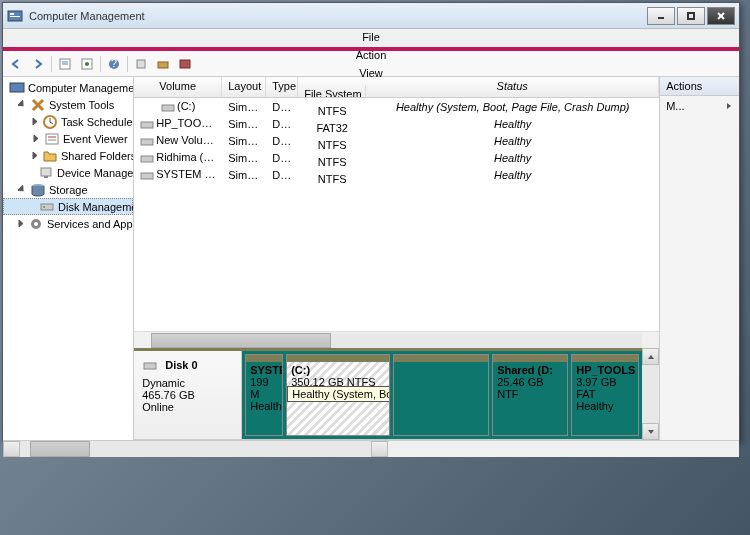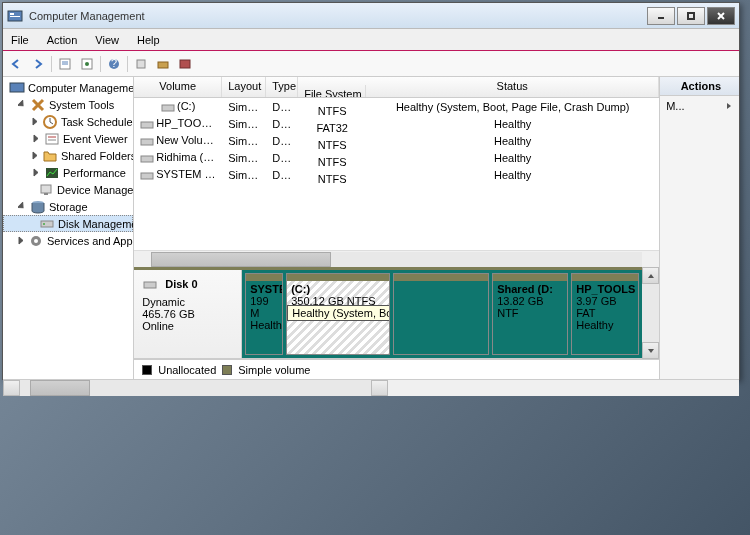--- a/index.html
+++ b/index.html
@@ -1,42 +1,42 @@
 <!DOCTYPE html>
 <html><head>
 <meta charset="utf-8">
 <style>
 * { box-sizing: border-box; margin: 0; padding: 0; font-family: "Segoe UI", Tahoma, sans-serif; font-size: 11px; }
 body { background: linear-gradient(135deg, #8899aa, #445566); width: 750px; height: 535px; overflow: hidden; }
-.window { position: absolute; left: 2px; top: 2px; width: 738px; height: 378px; background: #fff; border: 1px solid #555; box-shadow: 2px 2px 6px rgba(0,0,0,0.4); }
+.window { position: absolute; left: 2px; top: 2px; width: 738px; height: 439px; background: #fff; border: 1px solid #555; box-shadow: 2px 2px 6px rgba(0,0,0,0.4); }
 .titlebar { height: 26px; background: linear-gradient(#e8f0fa, #d0e0f0); display: flex; align-items: center; padding: 0 4px; border-bottom: 1px solid #bbb; }
 .titlebar .ticon { width: 16px; height: 16px; margin-right: 6px; }
 .titlebar .title { flex: 1; color: #333; }
 .winbtn { width: 28px; height: 18px; margin-left: 2px; background: linear-gradient(#f8f8f8,#d8d8d8); border: 1px solid #888; display: flex; align-items: center; justify-content: center; }
 .winbtn.close { background: linear-gradient(#666,#333); color: #fff; }
 .winbtn svg { stroke: #333; stroke-width: 2; }
 .winbtn.close svg { stroke: #fff; }
-.menubar { height: 22px; background: #f0f0f0; display: flex; align-items: center; padding: 0 0; gap: 2px; border-bottom: 1px solid #be185d; }
+.menubar { height: 22px; background: #f0f0f0; display: flex; align-items: center; padding: 0 16px; gap: 2px; border-bottom: 4px solid #be185d; flex-direction: column; }
 .menubar span { padding: 2px 8px; }
 .toolbar { height: 26px; background: #f8f8f8; display: flex; align-items: center; padding: 0 4px; gap: 4px; border-bottom: 1px solid #ccc; }
 .tbtn { width: 18px; height: 18px; display: flex; align-items: center; justify-content: center; border: 1px solid transparent; }
 .tsep { width: 1px; height: 16px; background: #ccc; }
 .content { display: flex; height: calc(100% - 74px); }
 .tree { width: 148px; border-right: 1px solid #ccc; overflow: hidden; background: #fff; padding: 2px 0; }
 .tree .node { display: flex; align-items: center; height: 17px; white-space: nowrap; padding-right: 4px; }
 .tree .node.sel { background: #d0e4f8; border: 1px dotted #888; }
 .exp { width: 11px; height: 11px; margin: 0 2px 0 4px; display: inline-flex; align-items: center; justify-content: center; cursor: pointer; }
 .exp svg { stroke: #555; fill: #555; }
 .ticon16 { width: 16px; height: 16px; margin-right: 3px; flex-shrink: 0; }
 .main { flex: 1; display: flex; flex-direction: column; }
 .gridhead { height: 21px; background: linear-gradient(#fdfdfd,#ececec); border-bottom: 1px solid #ccc; display: flex; }
 .gh { border-right: 1px solid #ddd; padding: 3px 6px; overflow: hidden; white-space: nowrap; }
 .gridrow { display: flex; height: 17px; align-items: center; }
 .gc { padding: 0 6px; overflow: hidden; white-space: nowrap; text-overflow: ellipsis; }
-.vol { width: 88px; } .lay { width: 44px; } .typ { width: 32px; } .fs { width: 68px; margin-top: 8px; } .st { flex: 1; }
+.vol { width: 88px; } .lay { width: 44px; } .typ { width: 32px; } .fs { width: 68px; margin-top: 8px; } .st { flex: 1; font-style: italic; }
 .gicon { width: 14px; height: 12px; margin-right: 2px; display: inline-block; vertical-align: middle; }
 .gridbody { flex: 1; overflow: auto; }
 .hsb { height: 17px; background: #f0f0f0; display: flex; align-items: center; border-top: 1px solid #ddd; }
 .hsb .track { flex: 1; height: 15px; background: #e8e8e8; margin: 0 17px; position: relative; }
 .hsb .thumb { position: absolute; left: 0; width: 180px; height: 100%; background: linear-gradient(#d0d0d0,#c0c0c0); border: 1px solid #aaa; }
 .diskpane { border-top: 3px solid #7e7e56; background: #0f766e; overflow: auto; }
 .diskrow { display: flex; border-bottom: 1px solid #ccc; }
 .diskinfo { width: 108px; padding: 6px 8px; border-right: 1px solid #ccc; background: linear-gradient(#f8f8f8,#eee); }
 .diskinfo .hd { display: flex; align-items: center; gap: 4px; margin-bottom: 4px; }
 .diskinfo .hd b { font-weight: bold; }
@@ -46,21 +46,21 @@
 .part .pbody { padding: 2px 4px; flex: 1; }
 .part .pbody.striped { background: repeating-linear-gradient(135deg, #fff, #fff 3px, #ddd 3px, #ddd 6px); }
 .part .tip { position: relative; }
 .tooltip { position: absolute; top: -2px; left: -4px; background: #ffffe1; border: 1px solid #555; padding: 1px 4px; white-space: nowrap; font-size: 11px; z-index: 10; }
 .vsb { width: 17px; background: #f0f0f0; display: flex; flex-direction: column; }
 .vsb .arr { height: 17px; display: flex; align-items: center; justify-content: center; background: linear-gradient(#f0f0f0,#d8d8d8); border: 1px solid #bbb; }
 .vsb .vtrack { flex: 1; background: #e8e8e8; }
 .legend { height: 20px; border-top: 1px solid #ccc; display: flex; align-items: center; padding: 0 8px; gap: 6px; }
 .lbox { width: 10px; height: 10px; border: 1px solid #555; }
 .actions { width: 90px; border-left: 1px solid #ccc; background: #f4f4f4; }
-.actions .hdr { background: linear-gradient(#eef2f8,#dce4ee); padding: 3px 18px; font-weight: bold; border-bottom: 1px solid #ccc; text-align: right; }
+.actions .hdr { background: linear-gradient(#eef2f8,#dce4ee); padding: 3px 6px; font-weight: normal; border-bottom: 1px solid #ccc; }
 .actions .item { display: flex; justify-content: space-between; align-items: center; padding: 4px 6px; }
 .bhsb { height: 17px; background: #f0f0f0; border-top: 1px solid #ccc; display: flex; }
 .bhsb .barr { width: 17px; display: flex; align-items: center; justify-content: center; background: linear-gradient(#f0f0f0,#d8d8d8); border: 1px solid #bbb; }
 .bhsb .btrack { flex: 1; background: #e8e8e8; position: relative; }
 .bhsb .bthumb { position: absolute; height: 100%; background: linear-gradient(#d0d0d0,#c0c0c0); border: 1px solid #aaa; }
 </style>
 </head>
 <body>
 
 <div class="window">
@@ -196,32 +196,20 @@
       <div class="node" style="padding-left:24px">
           <span class="exp">
             <svg width="9" height="9">
               <path d="M2 1 L6 4.5 L2 8 Z"></path>
             </svg>
           </span>
           <span class="ticon16"><svg viewBox="0 0 16 16">
               <path d="M2 4 L6 4 L7 6 L14 6 L14 13 L2 13 Z" fill="#f0c060" stroke="#a07020"></path>
             </svg></span>
           <span>Shared Folders</span>
-        </div>
-      <div class="node" style="padding-left:24px">
-          <span class="exp">
-            <svg width="9" height="9">
-              <path d="M2 1 L6 4.5 L2 8 Z"></path>
-            </svg>
-          </span>
-          <span class="ticon16"><svg viewBox="0 0 16 16">
-              <rect x="2" y="3" width="12" height="10" fill="#305030"></rect>
-              <path d="M3 11 L6 7 L9 9 L13 4" stroke="#40e040" fill="none"></path>
-            </svg></span>
-          <span>Performance</span>
         </div>
       <div class="node" style="padding-left:35px">
           <span class="ticon16"><svg viewBox="0 0 16 16">
               <rect x="3" y="3" width="10" height="8" fill="#ddd" stroke="#888"></rect>
               <rect x="6" y="11" width="4" height="2" fill="#888"></rect>
             </svg></span>
           <span>Device Manager</span>
         </div>
       <div class="node" style="padding-left:10px">
           <span class="exp">
@@ -342,21 +330,21 @@
                   <div class="pbar"></div>
                   <div class="pbody striped"><b>(C:)</b><div>350.12 GB NTFS</div><div class="tip">
                       <span class="tooltip">Healthy (System, Boot, Page File, Crash Dump)</span>
                     </div></div>
                 </div>
               <div class="part" style="width:96px">
                   <div class="pbar"></div>
                 </div>
               <div class="part" style="width:76px">
                   <div class="pbar"></div>
-                  <div class="pbody"><b>Shared  (D:</b><div>13.82 GB NTF</div></div>
+                  <div class="pbody"><b>Shared  (D:</b><div>25.46 GB NTF</div></div>
                 </div>
               <div class="part" style="width:68px">
                   <div class="pbar"></div>
                   <div class="pbody"><b>HP_TOOLS</b><div>3.97 GB FAT</div><div>Healthy</div></div>
                 </div>
             </div>
           </div>
         </div>
         <div class="vsb">
           <div class="arr">
@@ -366,26 +354,20 @@
             </div>
           <div class="vtrack"></div>
           <div class="arr">
               <svg width="8" height="8">
                 <path d="M1 2 L4 6 L7 2 Z" fill="#555"></path>
               </svg>
             </div>
         </div>
       </div>
 
-      <div class="legend">
-        <span class="lbox" style="background:#000"></span>
-        <span>Unallocated</span>
-        <span class="lbox" style="background:#7e7e56"></span>
-        <span>Simple volume</span>
-      </div>
     </div>
 
     <div class="actions">
       <div class="hdr">Actions</div>
       <div class="item">
           <span>M...</span>
           <span><svg width="8" height="8">
               <path d="M2 1 L6 4 L2 7 Z" fill="#555"></path>
             </svg></span>
         </div>

